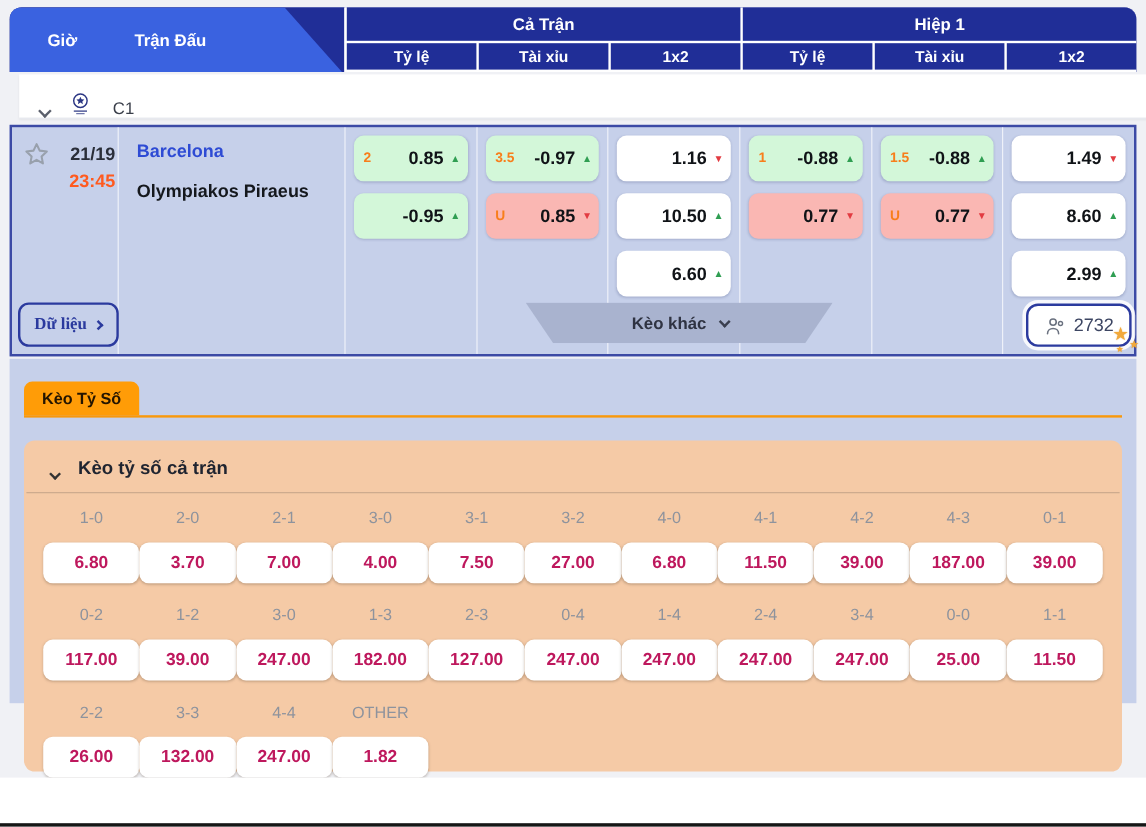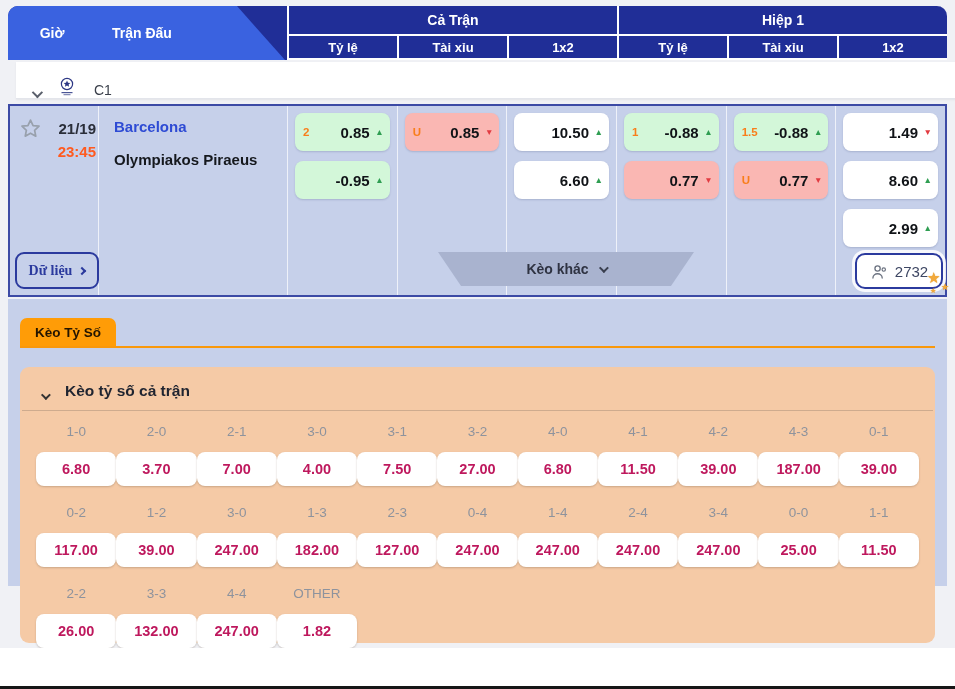--- a/index.html
+++ b/index.html
@@ -182,28 +182,37 @@
           <span class="arr up"></span>
         </div>
         <div class="ocell green">
           <span class="mini"></span>
           <span class="oval">-0.95</span>
           <span class="arr up"></span>
         </div>
       </div>
 
       <div class="odds-col">
+        <div class="ocell green">
+          <span class="mini">3.5</span>
+          <span class="oval">-0.97</span>
+          <span class="arr up"></span>
+        </div>
         <div class="ocell red">
           <span class="mini">U</span>
           <span class="oval">0.85</span>
           <span class="arr down"></span>
         </div>
       </div>
 
       <div class="odds-col">
+        <div class="ocell white">
+          <span class="oval">1.16</span>
+          <span class="arr down"></span>
+        </div>
         <div class="ocell white">
           <span class="oval">10.50</span>
           <span class="arr up"></span>
         </div>
         <div class="ocell white">
           <span class="oval">6.60</span>
           <span class="arr up"></span>
         </div>
       </div>
 

